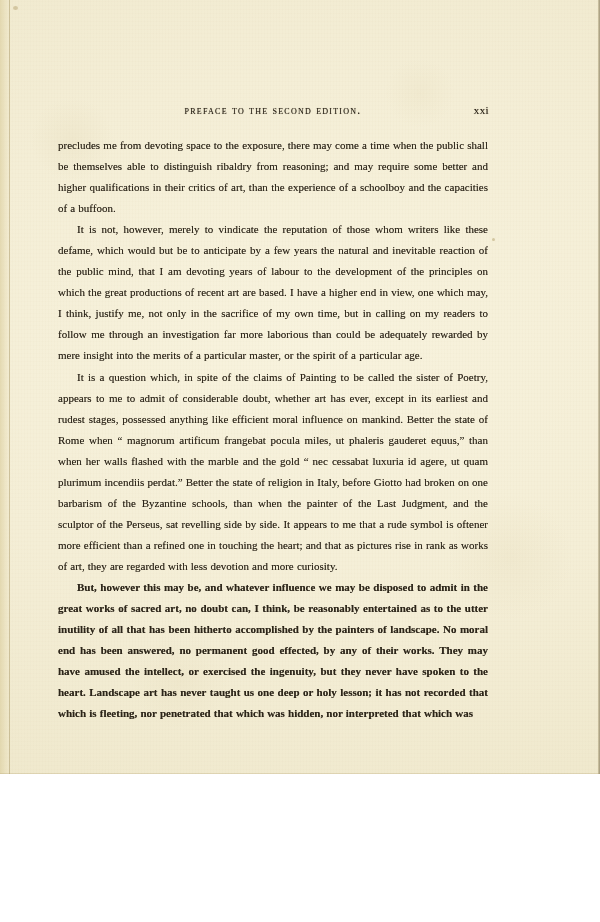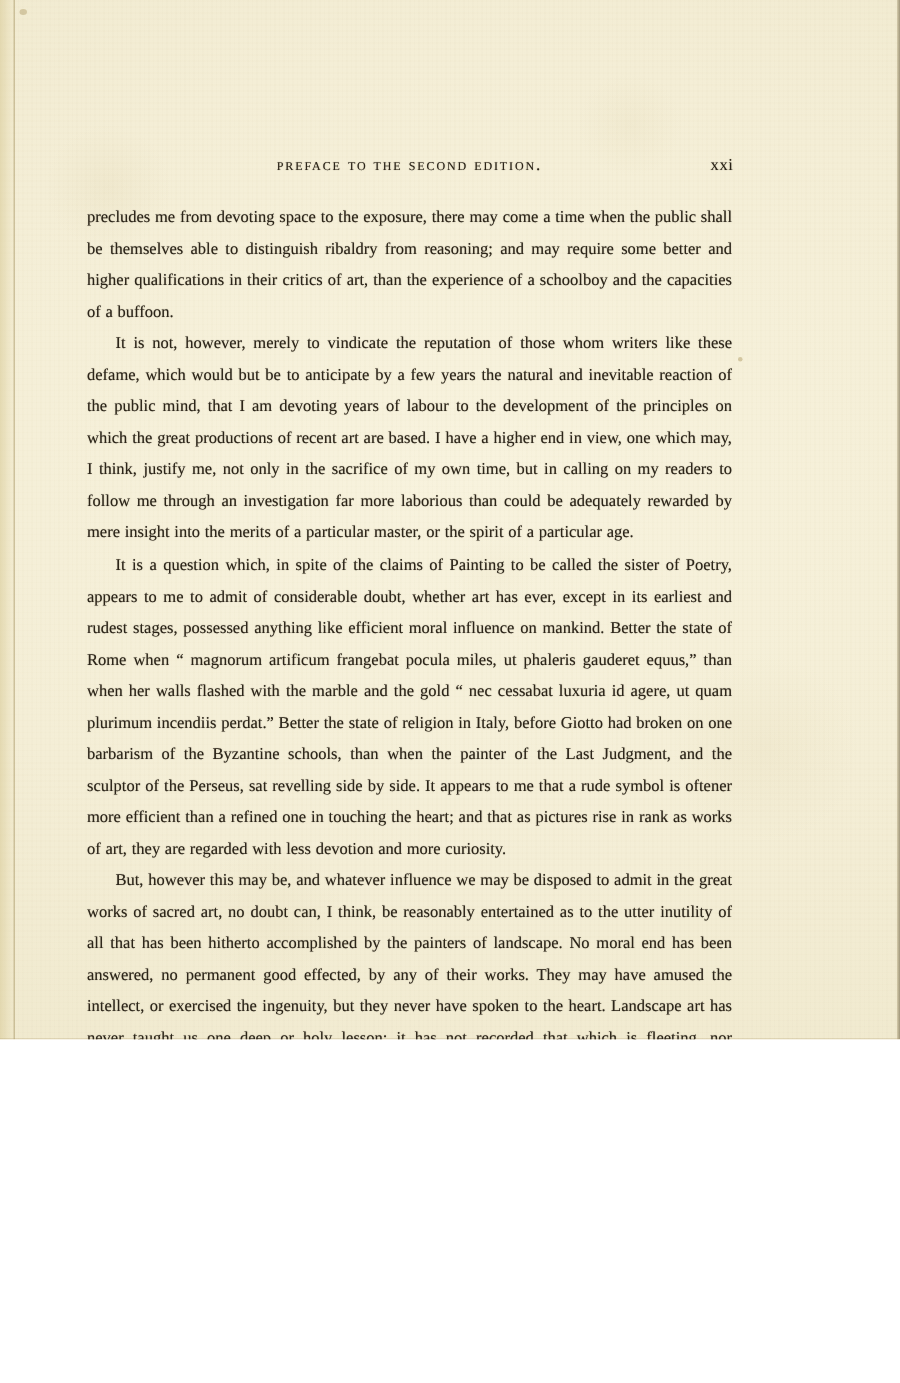--- a/index.html
+++ b/index.html
@@ -7,21 +7,21 @@
     padding: 0;
     background: #ffffff;
   }
   body {
     font-family: "Liberation Serif", "DejaVu Serif", serif;
   }
 
   .page {
     position: relative;
     width: 600px;
-    height: 693px;
+    height: 774px;
     box-sizing: border-box;
     overflow: hidden;
     background: #f6f0d9;
     background-image:
       radial-gradient(ellipse 700px 500px at 52% 45%, #f8f3de 0%, #f4eed6 55%, #efe8cc 100%);
   }
 
   
   .paper-grain {
     position: absolute;
@@ -161,20 +161,21 @@
     margin: 0;
     text-indent: 19px;
     word-spacing: 0.4px;
   }
   .body-text p.first {
     text-indent: 0;
   }
   
   .body-text p:last-child {
     text-align-last: left;
+    font-weight: bold;
   }
 </style>
 </head>
 <body>
 
 <div class="page">
 
   <div class="paper-grain"></div>
   <div class="paper-mottle"></div>
   <div class="gutter-shadow"></div>

